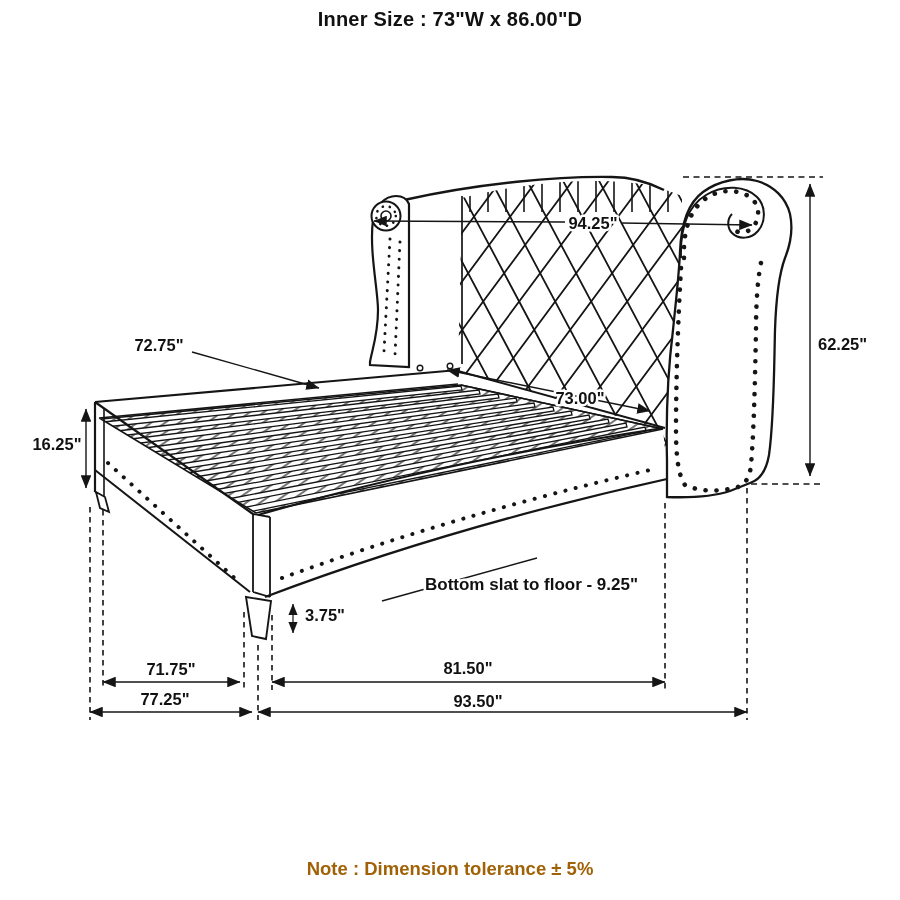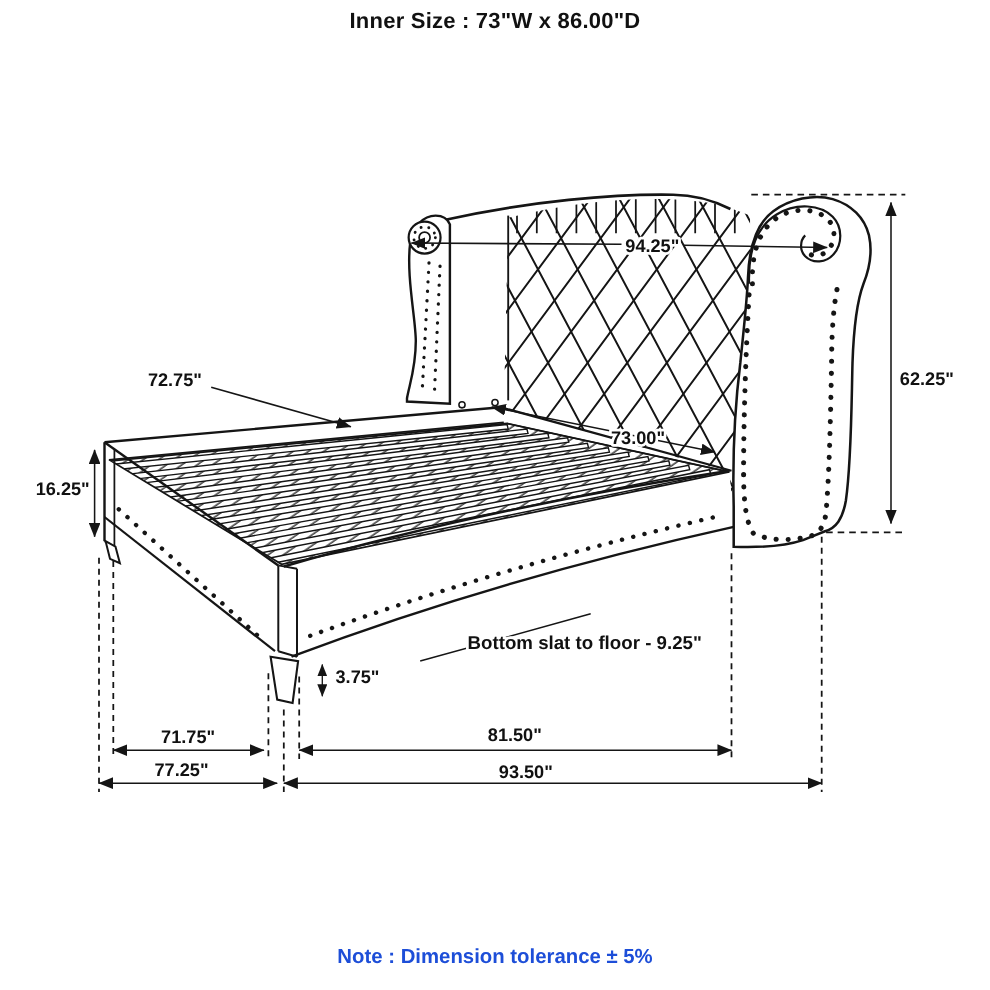--- a/index.html
+++ b/index.html
@@ -6,21 +6,21 @@
   .stage{
     position:relative;width:900px;height:900px;background:#ffffff;
     font-family:"Liberation Sans","DejaVu Sans",sans-serif;overflow:hidden;
   }
   .title-line{
     position:absolute;top:8px;left:0;width:900px;text-align:center;
     font-size:20px;font-weight:bold;color:#111;letter-spacing:.2px;
   }
   .note-line{
     position:absolute;top:858px;left:0;width:900px;text-align:center;
-    font-size:18.5px;font-weight:bold;color:#1d4ed8;
+    font-size:18.5px;font-weight:bold;color:#a16207;
   }
   svg{position:absolute;top:0;left:0;}
   .ln{stroke:#151515;fill:none;}
   .dim text, text.dim-label{
     font-family:"Liberation Sans","DejaVu Sans",sans-serif;
     font-size:16.5px;font-weight:bold;fill:#111;
     paint-order:stroke fill;stroke:#ffffff;stroke-width:5px;stroke-linejoin:round;
   }
 </style>
 </head>

